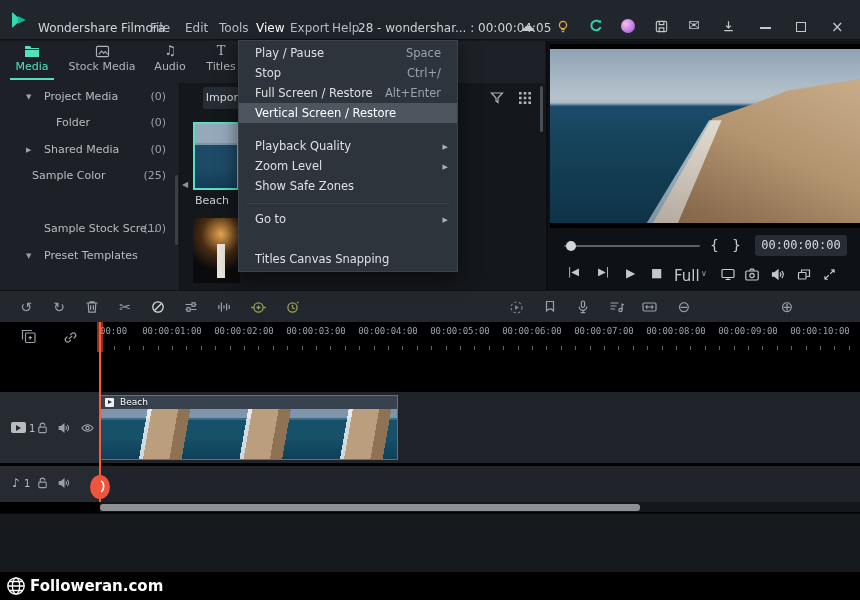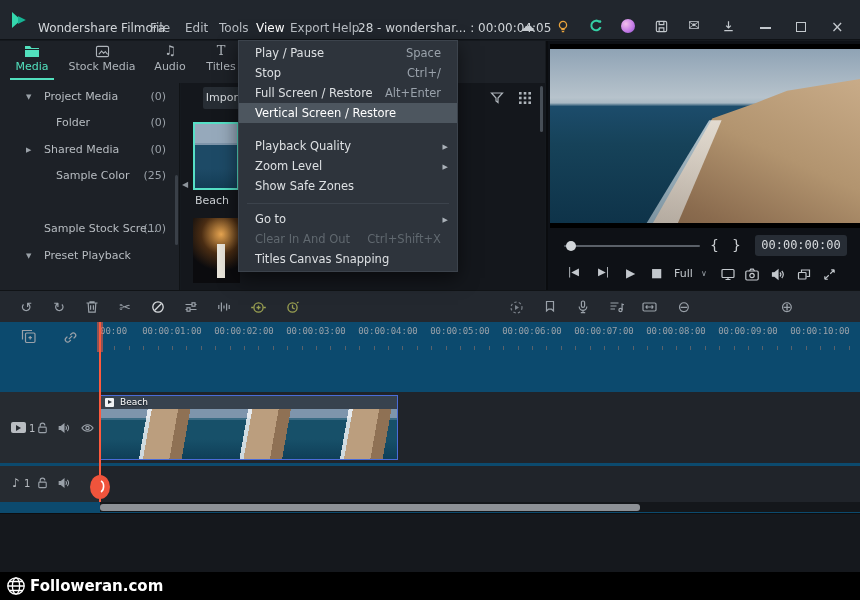--- a/index.html
+++ b/index.html
@@ -69,21 +69,21 @@
           background:linear-gradient(180deg,rgba(255,255,255,.95),rgba(230,240,245,.6));
           clip-path:polygon(51% 41%,55% 41%,41% 100%,31% 100%); }
   .scrub-row { position:absolute; left:0; top:192px; width:314px; height:26px; }
   .scrub-track { position:absolute; left:16px; top:12px; width:136px; height:2px; background:#5a6068; border-radius:1px; }
   .scrub-dot { position:absolute; left:18px; top:8px; width:10px; height:10px; border-radius:50%; background:#d2d6da; }
   .mark-brace { position:absolute; top:4px; font-size:14px; color:#c8ccd0; }
   .timecode-box { position:absolute; left:207px; top:2px; width:92px; height:21px; background:#272d35; border-radius:3px;
                   color:#d8dbde; font-family:"DejaVu Sans Mono",monospace; font-size:12px; text-align:center; line-height:21px; }
   .ctrl-row { position:absolute; left:0; top:219px; width:314px; height:30px; }
   .pctl { position:absolute; top:6px; color:#c3c8cd; font-size:12px; }
-  .quality { position:absolute; left:126px; top:7px; font-size:11px; color:#c3c8cd; }
+  .quality { position:absolute; left:126px; top:7px; font-size:15px; color:#c3c8cd; }
   .chev { position:absolute; left:153px; top:9px; font-size:8px; color:#9aa1a8; }
 
   
   .ctx-menu { position:absolute; left:238px; top:40px; width:220px; height:232px; background:#2e343c;
               border:1px solid #3c434c; box-shadow:0 6px 18px rgba(0,0,0,.55); z-index:30; }
   .cm-item { position:absolute; left:0; width:218px; height:20px; line-height:20px; font-size:11.5px; color:#dde0e3; }
   .cm-item.hl { background:#4d565f; color:#ffffff; }
   .cm-item.disabled .cm-label, .cm-item.disabled .cm-short { color:#60686f; }
   .cm-label { position:absolute; left:16px; }
   .cm-short { position:absolute; right:16px; color:#9aa2ab; }
@@ -93,21 +93,21 @@
   
   .tl-toolbar { position:absolute; left:0; top:290px; width:860px; height:32px; background:#23282f; border-top:1px solid #101316; }
   .tbi { position:absolute; top:8px; width:16px; height:16px; color:#9aa1a9; font-size:14px; line-height:16px; text-align:center; }
   .tbi.olive { color:#9aa052; }
   .tbi.bright { color:#d8dbde; }
   .zoom-slider-track { position:absolute; left:712px; top:305px; width:64px; height:2px; background:#5f666e; border-radius:1px; }
   .zoom-slider-handle { position:absolute; left:742px; top:301px; width:9px; height:9px; border-radius:50%; background:#d0d3d7; }
   .panel-rect { position:absolute; top:291px; width:11px; height:27px; background:#0b0d10; }
 
   
-  .timeline { position:absolute; left:0; top:322px; width:860px; height:250px; background:#0c4a6e; }
+  .timeline { position:absolute; left:0; top:322px; width:860px; height:250px; background:#000000; }
   .ruler { position:absolute; left:0; top:0; width:860px; height:30px; }
   .ruler-label { position:absolute; top:4px; width:64px; text-align:center; font-family:"DejaVu Sans Mono",monospace;
                  font-size:9px; color:#98a0a8; }
   .ruler-label.first { width:30px; text-align:left; overflow:hidden; }
   .tick { position:absolute; bottom:2px; width:1px; height:4px; background:#5a626b; }
   .track-row { position:absolute; left:0; width:860px; background:#20242a; }
   .track-head { position:absolute; left:0; top:0; width:100px; height:100%; background:#262b31; border-right:1px solid #14171b; }
   .trk-num { font-size:10px; color:#b9bdc2; }
   .video-badge { position:relative; display:inline-block; width:15px; height:11px; background:#b9bdc2; border-radius:2px; }
   .video-badge::after { content:""; position:absolute; left:5px; top:2.5px; border-left:5px solid #262b31;
@@ -229,30 +229,30 @@
     <div class="side-row" style="top:27px">
       <span class="side-label" style="left:56px">Folder</span>
       <span class="side-count">(0)</span>
     </div>
     <div class="side-row" style="top:54px">
       <span class="side-arrow">▶</span>
       <span class="side-label" style="left:44px">Shared Media</span>
       <span class="side-count">(0)</span>
     </div>
     <div class="side-row" style="top:80px">
-      <span class="side-label" style="left:56px">Sample Color</span>
+      <span class="side-label" style="left:32px">Sample Color</span>
       <span class="side-count">(25)</span>
     </div>
     <div class="side-row" style="top:133px">
       <span class="side-label" style="left:44px">Sample Stock Scre...</span>
       <span class="side-count">(10)</span>
     </div>
     <div class="side-row" style="top:160px">
       <span class="side-arrow">▼</span>
-      <span class="side-label" style="left:44px">Preset Playback</span>
+      <span class="side-label" style="left:44px">Preset Templates</span>
     </div>
     <span class="side-foot-ic ic" style="left:16px">
       <svg width="18" height="15" viewBox="0 0 18 15" fill="none" stroke="#8a9199" stroke-width="1.2">
           <path d="M1.5 2.5h5l1.5 2h8.5v8h-15z"></path>
           <path d="M9 7.5v4M7 9.5h4"></path>
         </svg>
     </span>
     <span class="side-foot-ic ic" style="left:62px">
       <svg width="18" height="15" viewBox="0 0 18 15" fill="none" stroke="#8a9199" stroke-width="1.2">
           <path d="M1.5 2.5h5l1.5 2h8.5v8h-15z"></path>
@@ -373,24 +373,20 @@
       <span class="cm-label">Zoom Level</span>
       <span class="cm-arrow">▶</span>
     </div>
     <div class="cm-item" style="top:135px">
       <span class="cm-label">Show Safe Zones</span>
     </div>
     <div class="cm-sep" style="top:162px"></div>
     <div class="cm-item" style="top:168px">
       <span class="cm-label">Go to</span>
       <span class="cm-arrow">▶</span>
-    </div>
-    <div class="cm-item disabled" style="top:188px">
-      <span class="cm-label">Clear In And Out</span>
-      <span class="cm-short">Ctrl+Shift+X</span>
     </div>
     <div class="cm-item" style="top:208px">
       <span class="cm-label">Titles Canvas Snapping</span>
     </div>
   </nav>
 
   <section class="tl-toolbar">
     <span class="tbi" style="left:18px">↺</span>
     <span class="tbi" style="left:51px">↻</span>
     <span class="tbi ic" style="left:84px">

